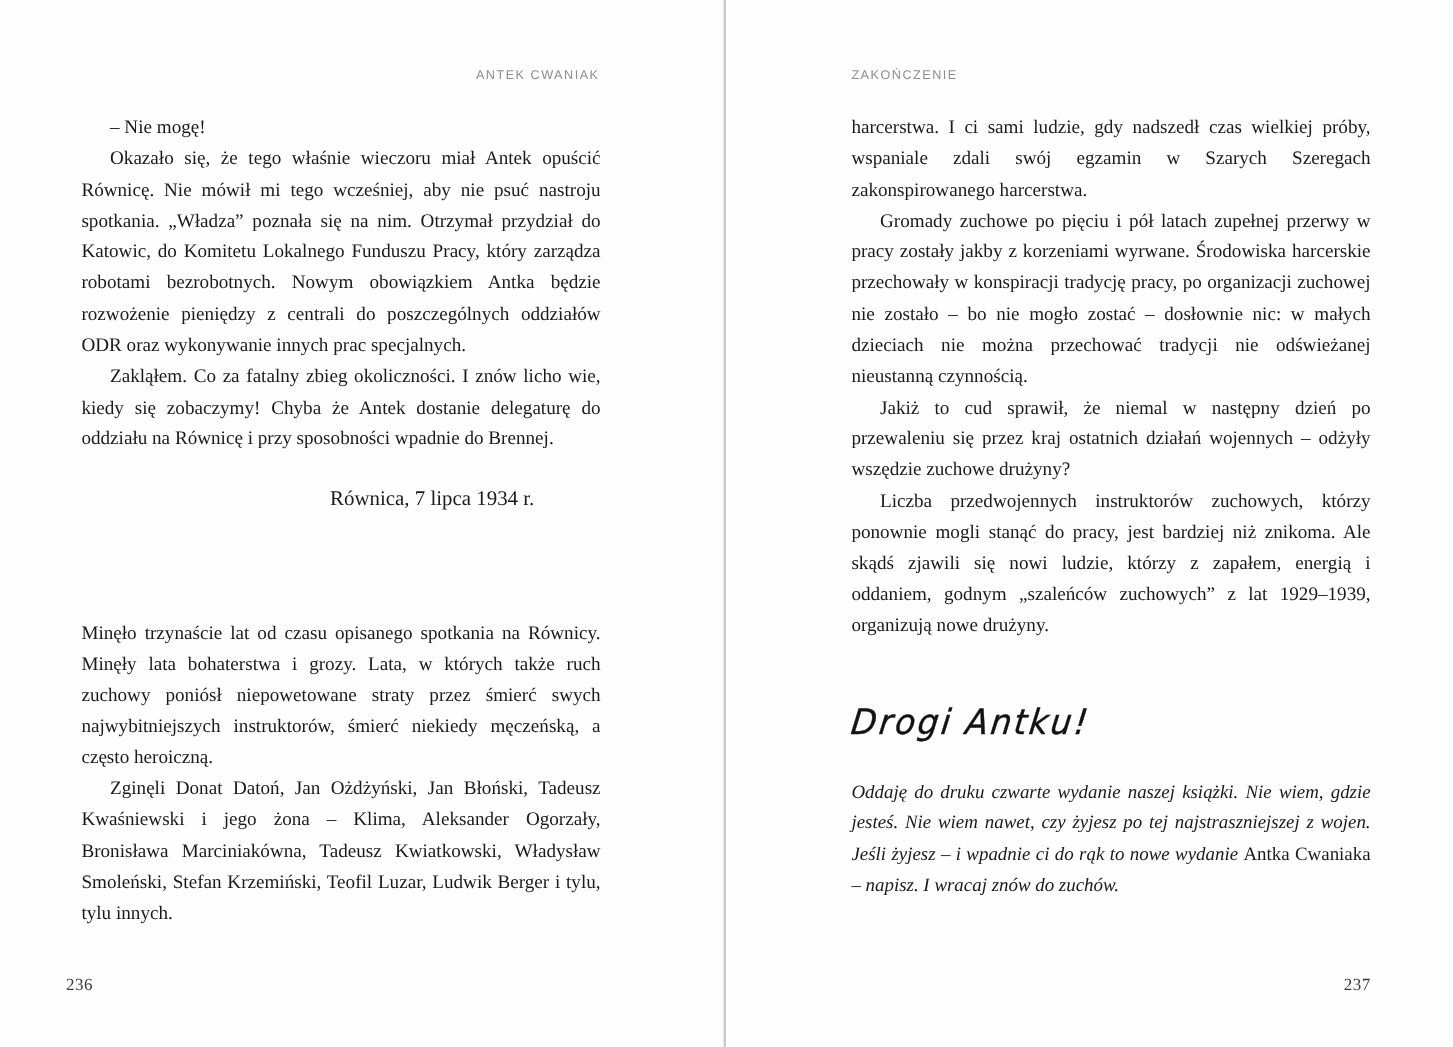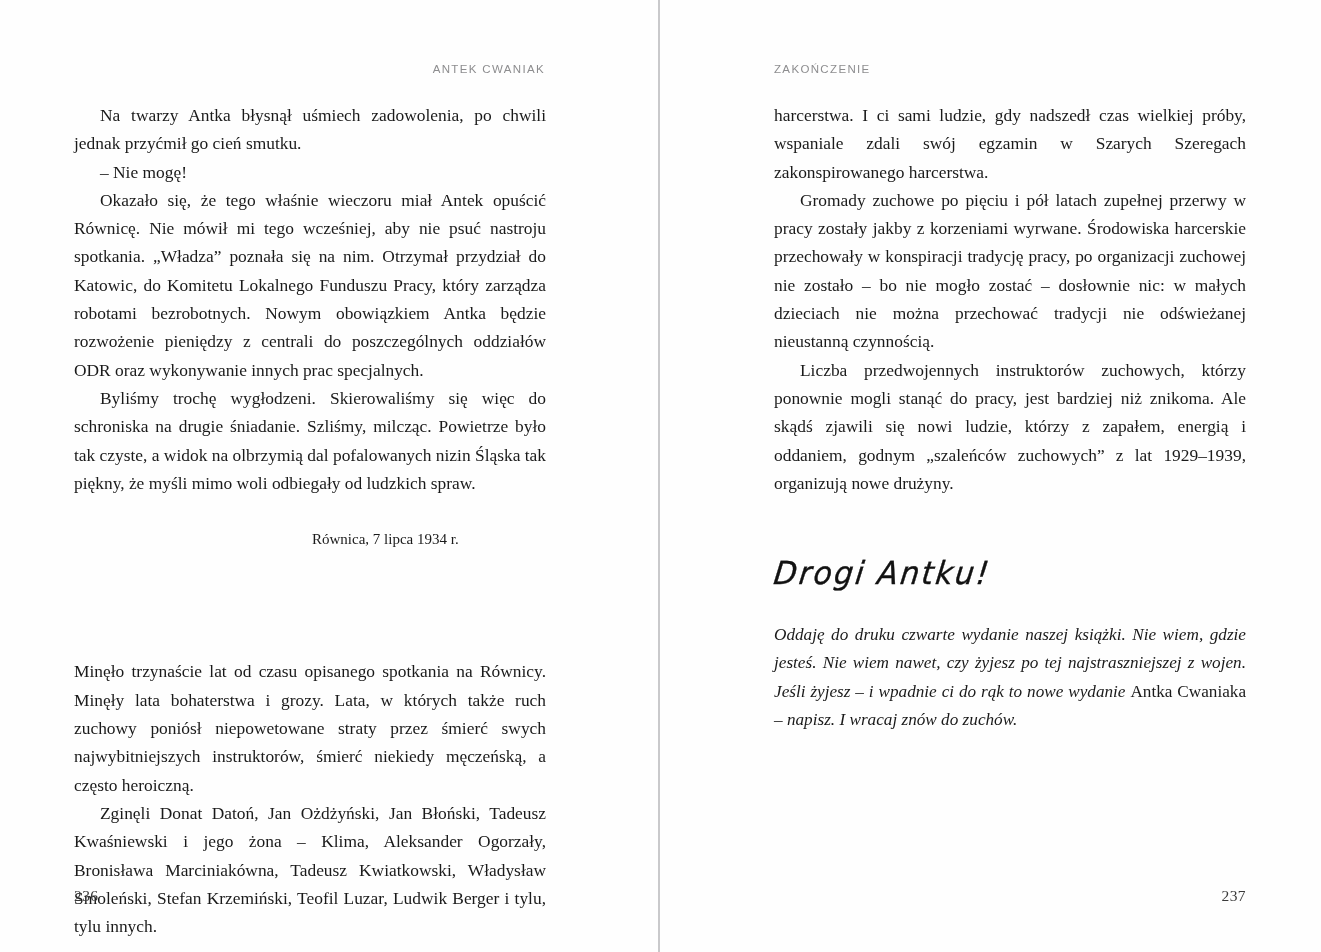--- a/index.html
+++ b/index.html
@@ -70,23 +70,23 @@
     text-align: justify;
     text-justify: inter-word;
     text-indent: 26px;
     hyphens: manual;
     -webkit-hyphens: manual;
   }
   .para.noindent { text-indent: 0; }
 
   
   .dateline {
-    margin: 16px;
+    margin: 4px;
     margin-top: 28px;
-    font-size: 15px;
+    font-size: 19px;
     line-height: 28.3px;
     text-indent: 0;
     padding-left: 222px;
     white-space: nowrap;
   }
 
   
   .block-gap { height: 88px; }
 
   
@@ -122,40 +122,39 @@
   
   .folio {
     position: absolute;
     bottom: 47px;
     font-family: "Liberation Serif", serif;
     font-size: 15.5px;
     font-variant-numeric: oldstyle-nums;
     letter-spacing: 0.4px;
     color: #3a3a3a;
   }
-  .page.left  .folio { left: 74px; }
+  .page.left  .folio { left: 60px; }
   .page.right .folio { right: 75px; }
 </style>
 </head>
 <body>
 
 <div id="spread">
 
   <div id="gutter"></div>
 
   <div class="page left">
 
     <div class="runhead">ANTEK CWANIAK</div>
 
     <div class="column">
 
-      <p class="para">Na twarzy Antka błysnął uśmiech zadowolenia, po chwili jednak przyćmił go cień smutku.</p>
       <p class="para">– Nie mogę!</p>
       <p class="para">Okazało się, że tego właśnie wieczoru miał Antek opuścić Równicę. Nie mówił mi tego wcześniej, aby nie psuć nastroju spotkania. „Władza” poznała się na nim. Otrzymał przydział do Katowic, do Komitetu Lokalnego Funduszu Pracy, który zarządza robotami bezrobotnych. Nowym obowiązkiem Antka będzie rozwożenie pieniędzy z centrali do poszczególnych oddziałów ODR oraz wykonywanie innych prac specjalnych.</p>
-      <p class="para">Byliśmy trochę wygłodzeni. Skierowaliśmy się więc do schroniska na drugie śniadanie. Szliśmy, milcząc. Powietrze było tak czyste, a widok na olbrzymią dal pofalowanych nizin Śląska tak piękny, że myśli mimo woli odbiegały od ludzkich spraw.</p>
+      <p class="para">Zakląłem. Co za fatalny zbieg okoliczności. I znów licho wie, kiedy się zobaczymy! Chyba że Antek dostanie delegaturę do oddziału na Równicę i przy sposobności wpadnie do Brennej.</p>
 
       <p class="dateline">Równica, 7 lipca 1934 r.</p>
 
       <div class="block-gap"></div>
 
       <p class="para noindent">Minęło trzynaście lat od czasu opisanego spotkania na Równicy. Minęły lata bohaterstwa i grozy. Lata, w których także ruch zuchowy poniósł niepowetowane straty przez śmierć swych najwybitniejszych instruktorów, śmierć niekiedy męczeńską, a często heroiczną.</p>
       <p class="para">Zginęli Donat Datoń, Jan Ożdżyński, Jan Błoński, Tadeusz Kwaśniewski i jego żona – Klima, Aleksander Ogorzały, Bronisława Marciniakówna, Tadeusz Kwiatkowski, Władysław Smoleński, Stefan Krzemiński, Teofil Luzar, Ludwik Berger i tylu, tylu innych.</p>
 
     </div>
 
@@ -163,20 +162,21 @@
   </div>
 
   <div class="page right">
 
     <div class="runhead">ZAKOŃCZENIE</div>
 
     <div class="column">
 
       <p class="para noindent">harcerstwa. I ci sami ludzie, gdy nadszedł czas wielkiej próby, wspaniale zdali swój egzamin w Szarych Szeregach zakonspirowanego harcerstwa.</p>
       <p class="para">Gromady zuchowe po pięciu i pół latach zupełnej przerwy w pracy zostały jakby z korzeniami wyrwane. Środowiska harcerskie przechowały w konspiracji tradycję pracy, po organizacji zuchowej nie zostało – bo nie mogło zostać – dosłownie nic: w małych dzieciach nie można przechować tradycji nie odświeżanej nieustanną czynnością.</p>
+      <p class="para">Jakiż to cud sprawił, że niemal w następny dzień po przewaleniu się przez kraj ostatnich działań wojennych – odżyły wszędzie zuchowe drużyny?</p>
       <p class="para">Liczba przedwojennych instruktorów zuchowych, którzy ponownie mogli stanąć do pracy, jest bardziej niż znikoma. Ale skądś zjawili się nowi ludzie, którzy z zapałem, energią i oddaniem, godnym „szaleńców zuchowych” z lat 1929–1939, organizują nowe drużyny.</p>
 
       <p class="handwritten">Drogi Antku!</p>
 
       <p class="letter first"><span>Oddaję do druku czwarte wydanie naszej książki. Nie wiem, gdzie jesteś. Nie wiem nawet, czy żyjesz po tej najstraszniejszej z wojen. Jeśli żyjesz – i wpadnie ci do rąk to nowe wydanie </span><span class="roman">Antka Cwaniaka</span><span> – napisz. I wracaj znów do zuchów.</span></p>
 
     </div>
 
     <div class="folio">237</div>
   </div>

